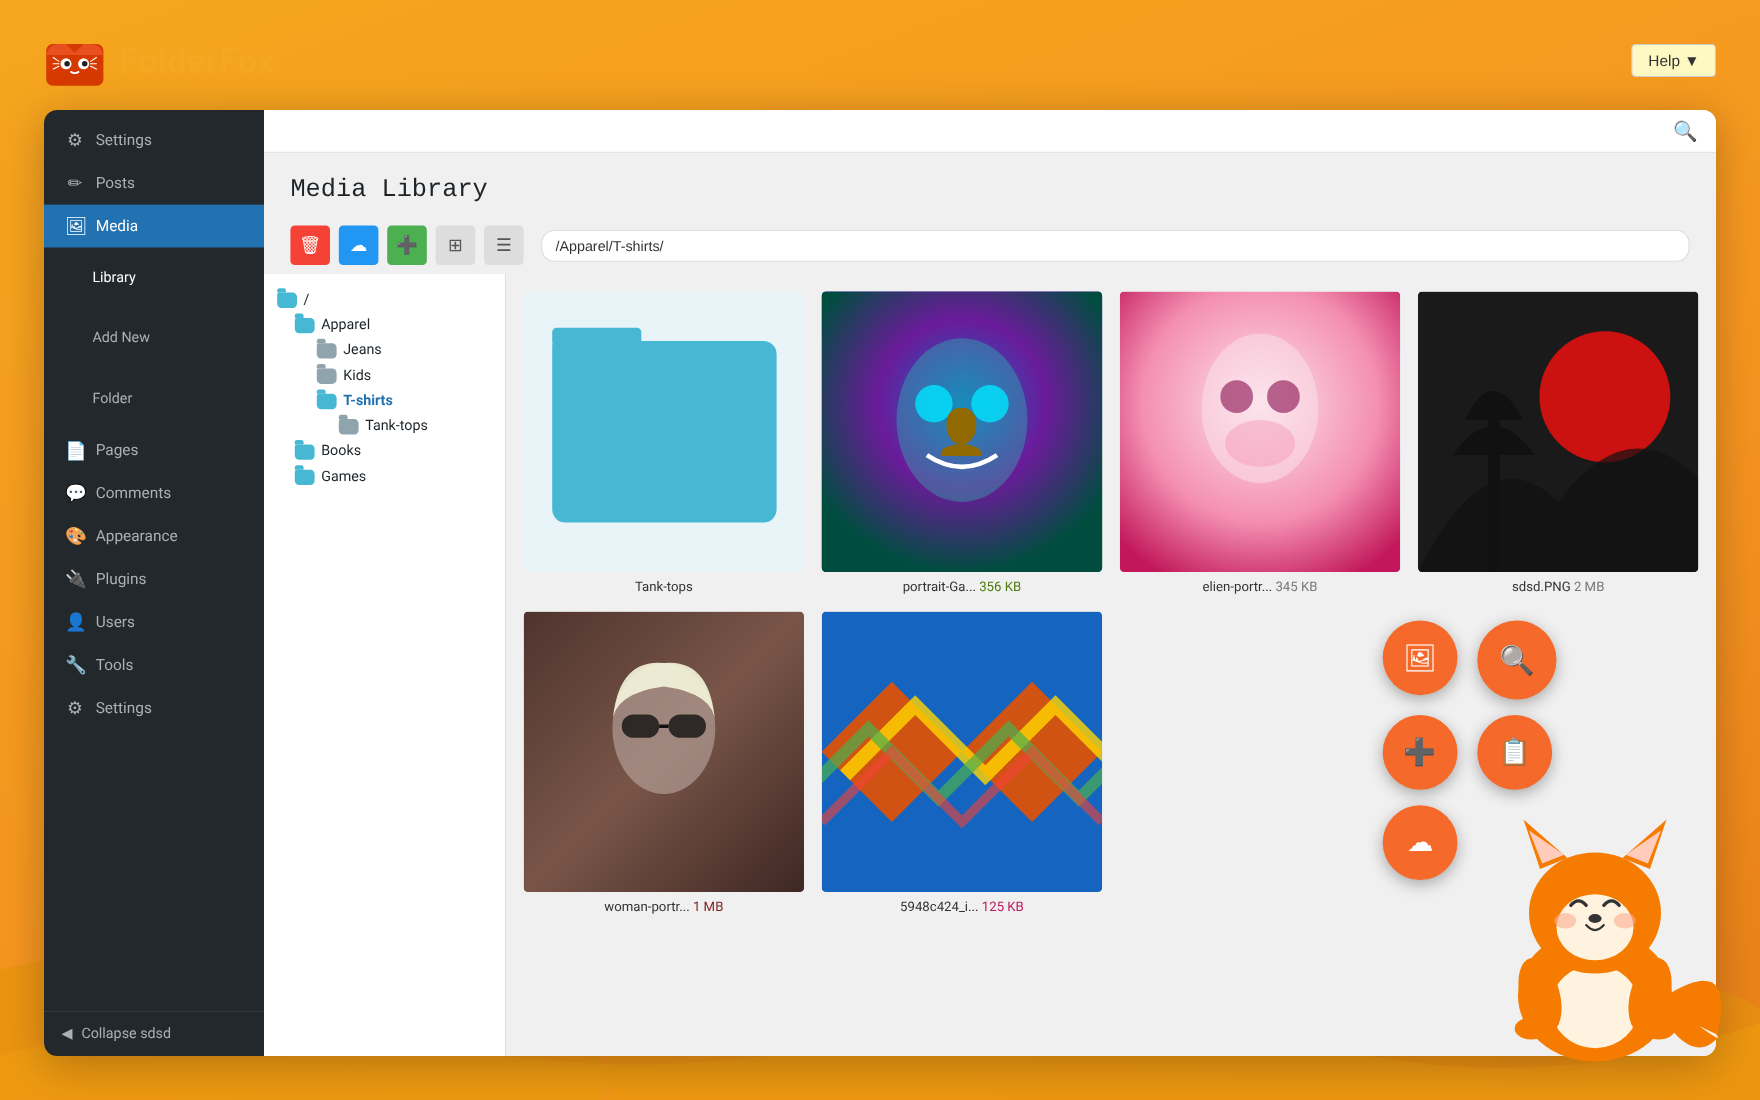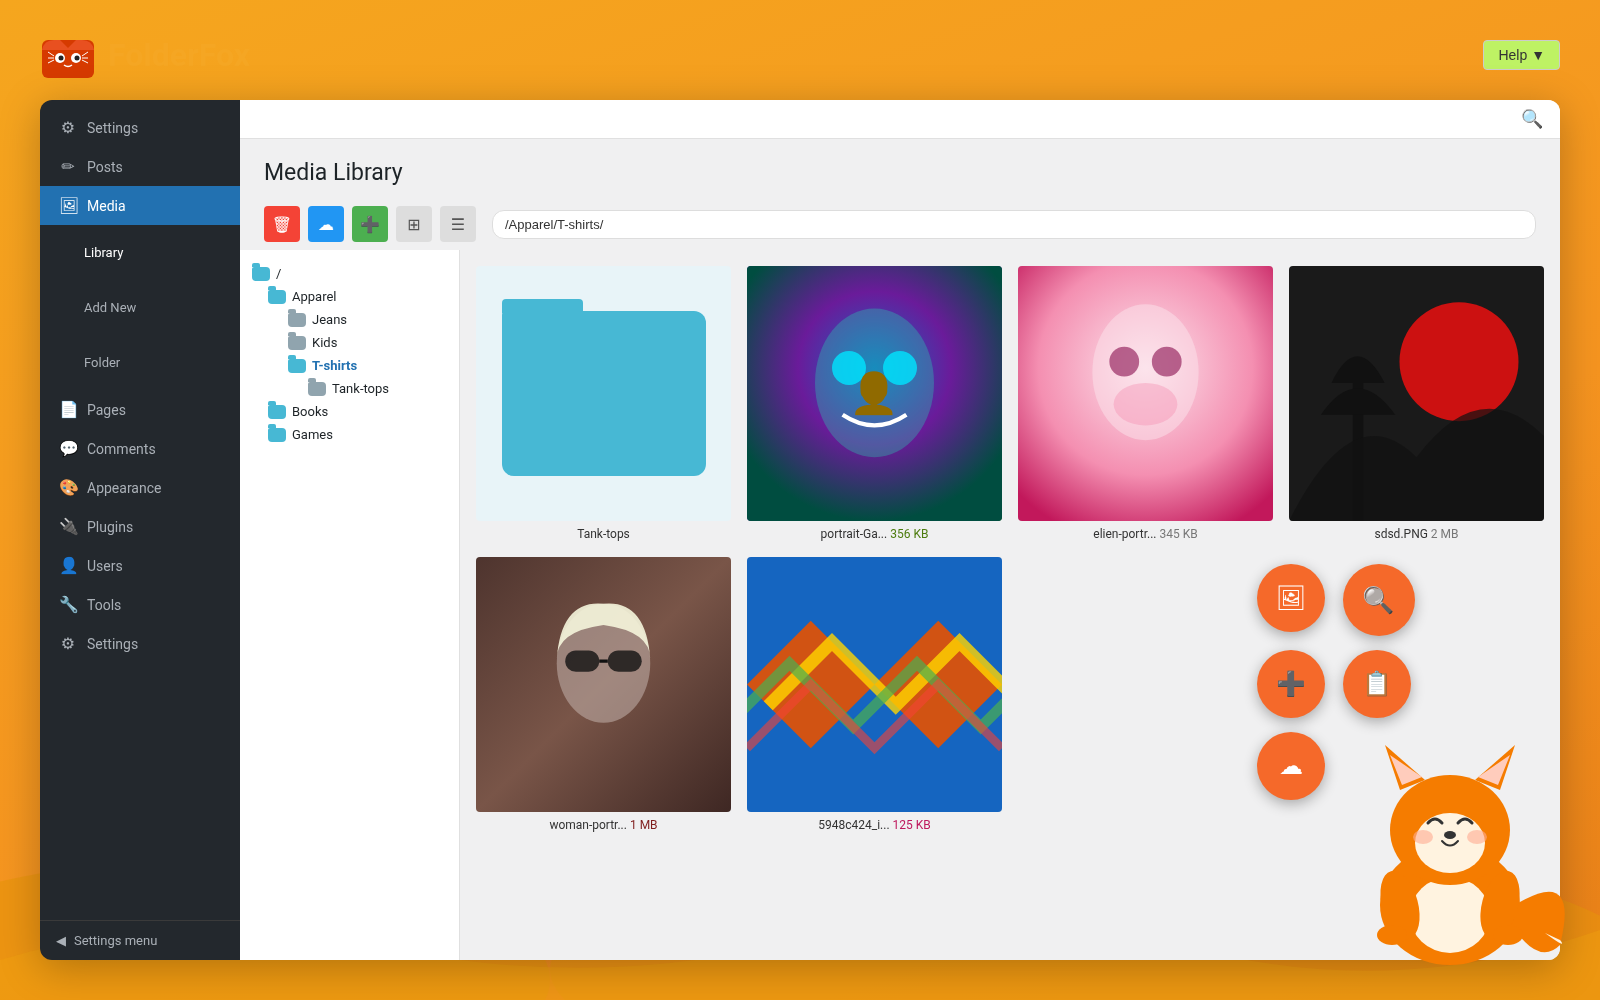--- a/index.html
+++ b/index.html
@@ -31,21 +31,21 @@
     }
     .logo-text {
       font-size: 32px;
       font-weight: 700;
       color: #1a1a1a;
     }
     .logo-text span {
       color: #f5a623;
     }
     .help-btn {
-      background: #bef264;
+      background: #fef9c3;
       border: 1px solid #ccc;
       border-radius: 4px;
       padding: 6px 14px;
       font-size: 14px;
       cursor: pointer;
       display: flex;
       align-items: center;
       gap: 4px;
       color: #333;
       text-align: right;
@@ -138,20 +138,21 @@
       border: none;
       cursor: pointer;
       font-size: 18px;
       color: #666;
     }
 
     
     .page-header {
       padding: 20px 24px 12px;
       background: #f0f0f1;
+      font-family: Liberation Mono, monospace;
     }
     .page-title {
       font-size: 23px;
       font-weight: 400;
       color: #1d2327;
     }
 
     
     .toolbar {
       display: flex;
@@ -438,21 +439,21 @@
       <span class="icon">🔧</span>
       <span>Tools</span>
     </div>
     <div class="sidebar-item">
       <span class="icon">⚙</span>
       <span>Settings</span>
     </div>
 
     <div class="sidebar-collapse">
       <span>◀</span>
-      <span>Settings menu</span>
+      <span>Collapse sdsd</span>
     </div>
   </div>
 
   <div class="content">
 
     <div class="top-search-bar">
       <button class="search-icon-btn">🔍</button>
     </div>
 
     <div class="page-header">

